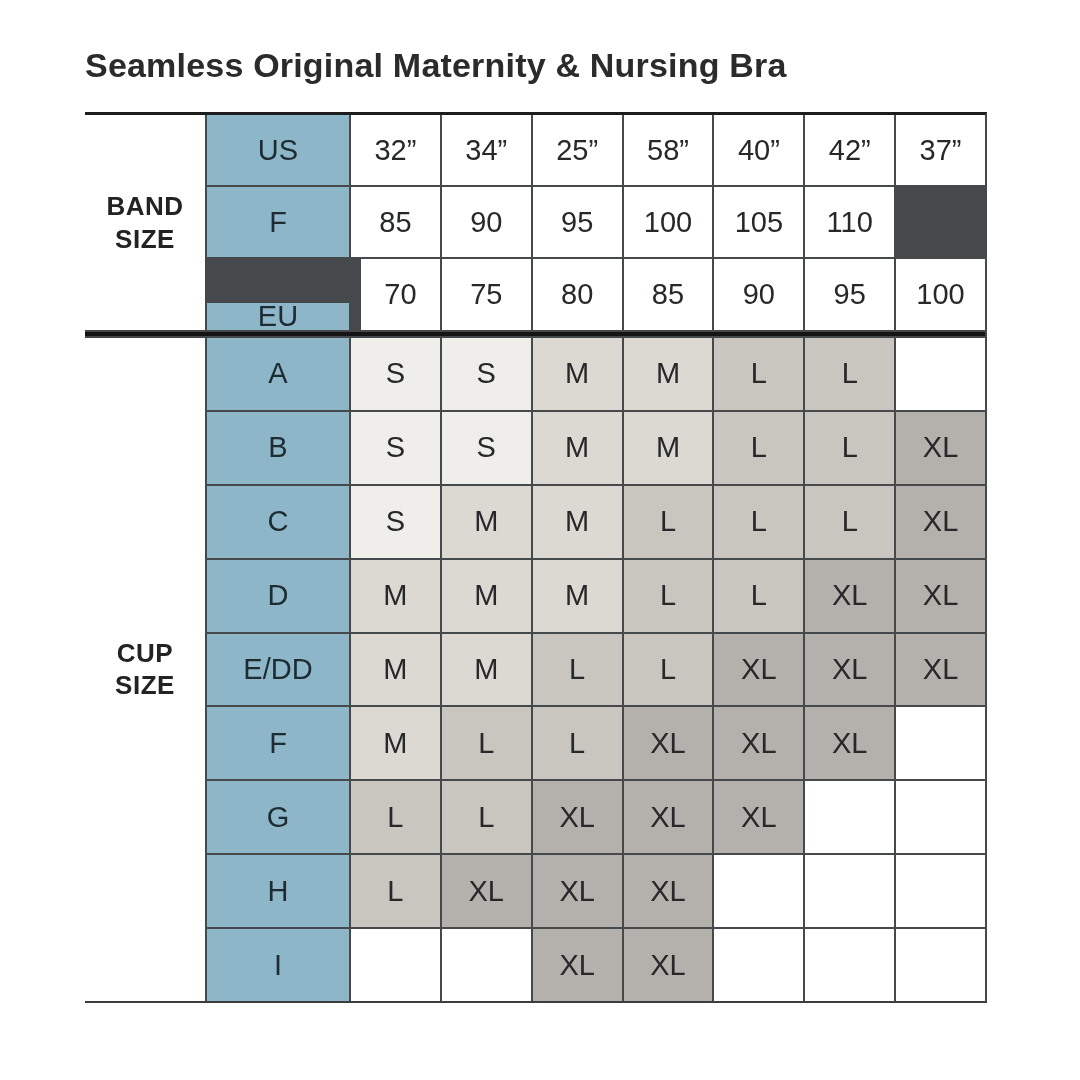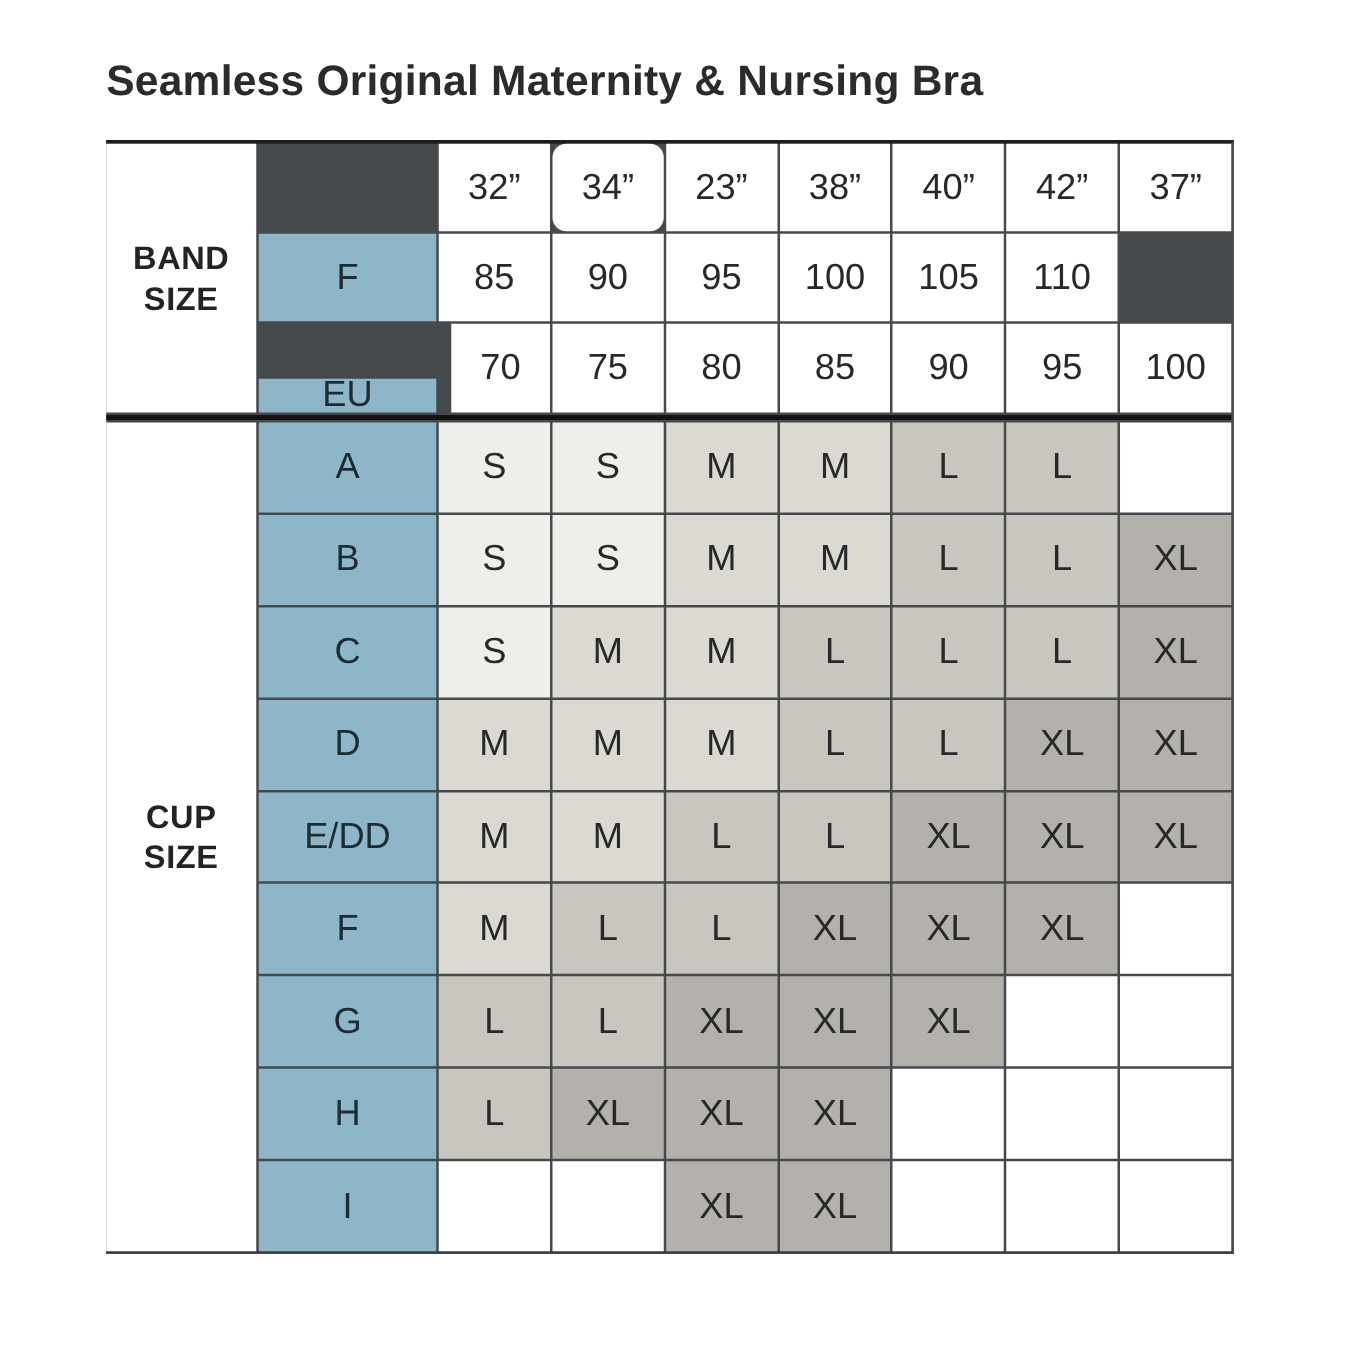--- a/index.html
+++ b/index.html
@@ -70,24 +70,25 @@
 </style>
 </head>
 <body>
 
 <div class="page">
   <h1 class="title">Seamless Original Maternity &amp; Nursing Bra</h1>
   <div class="size-table" id="size-table">
       <div class="side-label" style="grid-area: 1 / 1 / 4;">BAND SIZE</div>
       <div class="side-label" style="grid-area: 5 / 1 / 14;">CUP SIZE</div>
       <div class="divider" style="grid-area: 4 / 1 / auto / 10;"></div>
+      <div class="hdr" style="grid-area: 1 / 2;">US</div>
       <div class="val blank" style="grid-area: 1 / 3;">32”</div>
-      <div class="val blank" style="grid-area: 1 / 4; border-radius: 11px;">34”</div>
-      <div class="val blank" style="grid-area: 1 / 5;">23”</div>
-      <div class="val blank" style="grid-area: 1 / 6;">38”</div>
+      <div class="val blank" style="grid-area: 1 / 4;">34”</div>
+      <div class="val blank" style="grid-area: 1 / 5;">25”</div>
+      <div class="val blank" style="grid-area: 1 / 6;">58”</div>
       <div class="val blank" style="grid-area: 1 / 7;">40”</div>
       <div class="val blank" style="grid-area: 1 / 8;">42”</div>
       <div class="val blank" style="grid-area: 1 / 9;">37”</div>
       <div class="hdr" style="grid-area: 2 / 2;">F</div>
       <div class="val blank" style="grid-area: 2 / 3;">85</div>
       <div class="val blank" style="grid-area: 2 / 4;">90</div>
       <div class="val blank" style="grid-area: 2 / 5;">95</div>
       <div class="val blank" style="grid-area: 2 / 6;">100</div>
       <div class="val blank" style="grid-area: 2 / 7;">105</div>
       <div class="val blank" style="grid-area: 2 / 8;">110</div>

